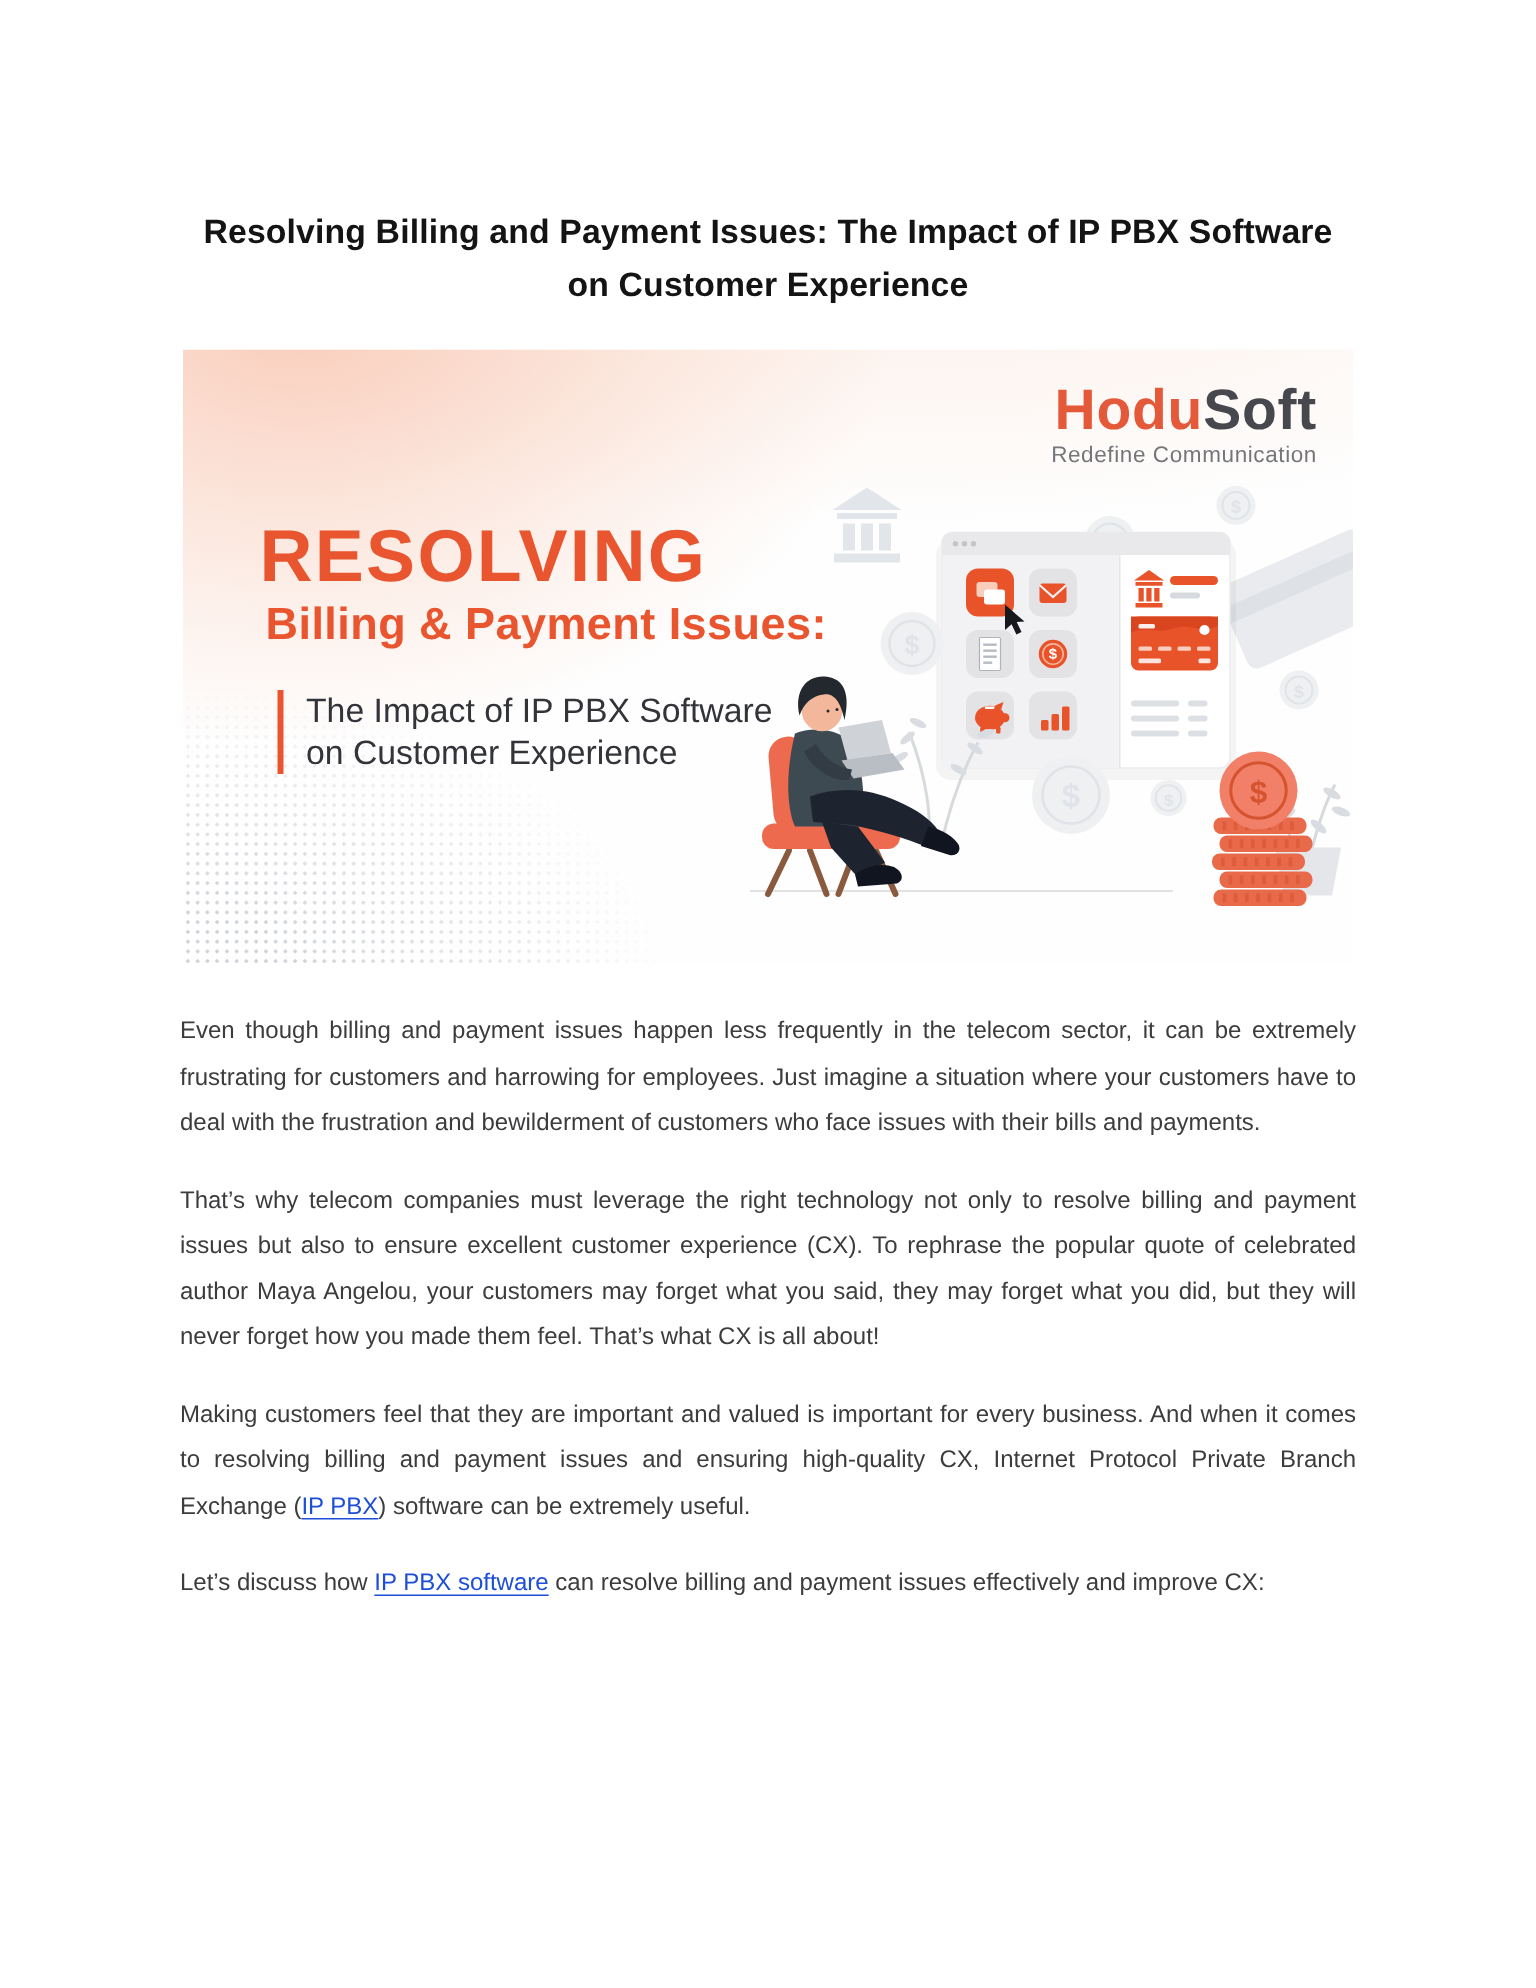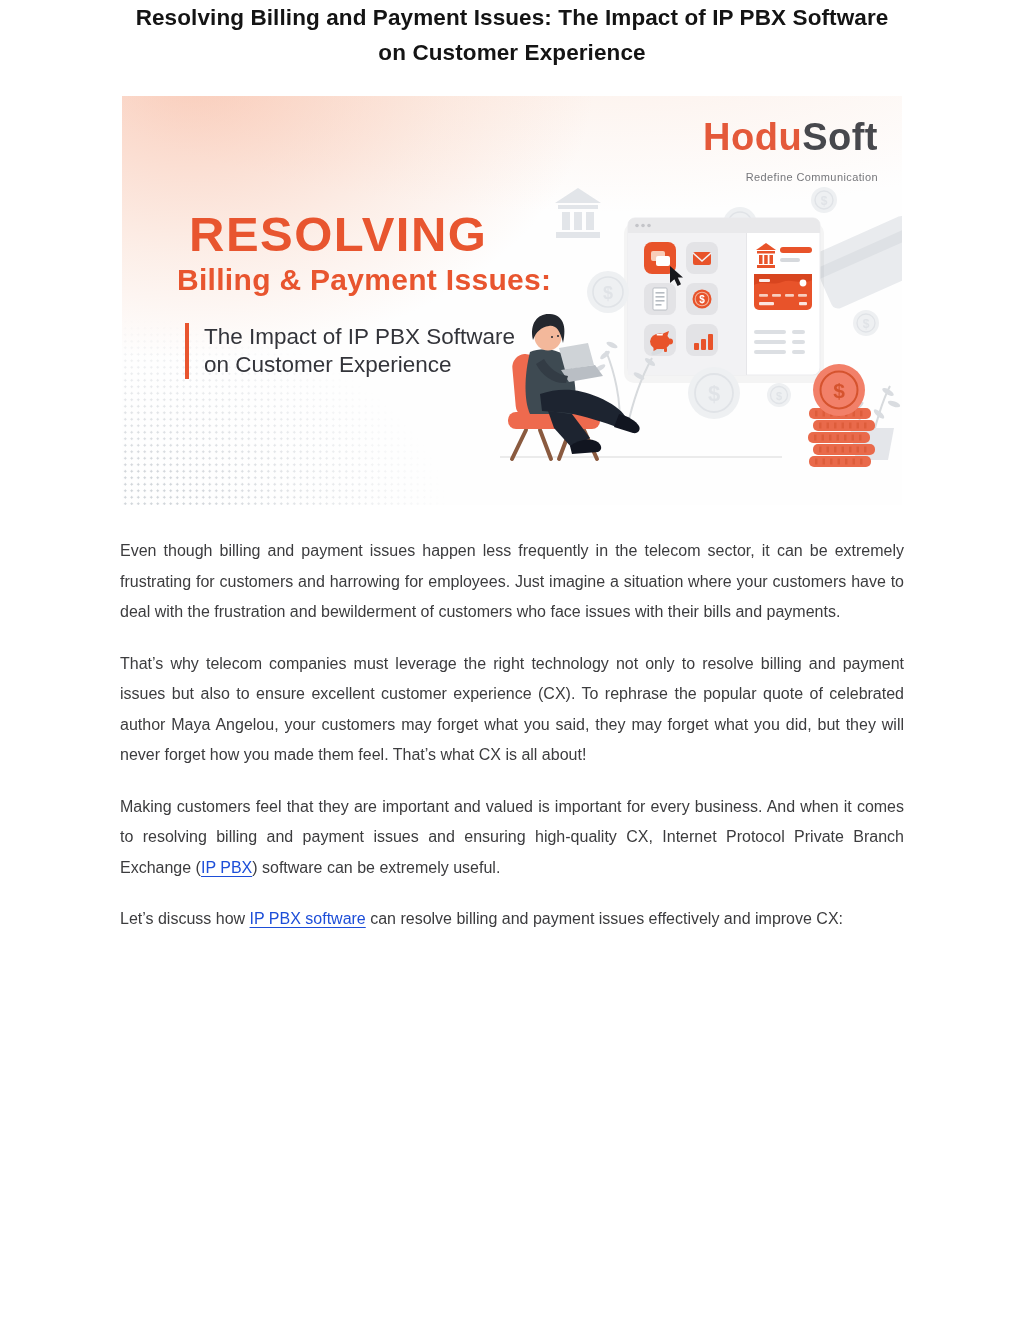--- a/index.html
+++ b/index.html
@@ -3,21 +3,21 @@
 <meta charset="utf-8">
 <style>
   * { box-sizing: border-box; }
   html,body { margin:0; padding:0; }
   body {
     width:1024px; height:1325px; overflow:hidden;
     background:#ffffff;
     font-family:"Liberation Sans", sans-serif;
     -webkit-font-smoothing:antialiased;
   }
-  .content { width:784px; margin:0 auto; }
+  .content { width:784px; margin:0 auto; padding-top:137px; }
 
   
   .title {
     margin:0; font-size:22.5px; line-height:35px; font-weight:700;
     text-align:center; color:#141414; letter-spacing:.1px;
   }
 
   
   .hero {
     position:relative; width:780px; height:409px; margin:26px auto 0;
@@ -33,24 +33,24 @@
     position:absolute; left:0; bottom:0; width:440px; height:245px; opacity:.85;
     background-image:radial-gradient(circle, #c3c9cf 1px, rgba(0,0,0,0) 1.3px);
     background-size:6.5px 6.5px;
     -webkit-mask-image:radial-gradient(ellipse 430px 265px at 0% 106%, rgba(0,0,0,.95) 18%, rgba(0,0,0,.4) 55%, transparent 76%);
     mask-image:radial-gradient(ellipse 430px 265px at 0% 106%, rgba(0,0,0,.95) 18%, rgba(0,0,0,.4) 55%, transparent 76%);
   }
   .logo { position:absolute; top:22px; right:24px; text-align:right; line-height:1; }
   .logo-text { font-size:38px; font-weight:600; letter-spacing:.5px; }
   .logo-orange { color:#e4593a; }
   .logo-gray { color:#47484d; }
-  .logo-tagline { margin-top:16px; font-size:11px; color:#75767a; letter-spacing:.4px; }
+  .logo-tagline { margin-top:3px; font-size:15px; color:#75767a; letter-spacing:.4px; }
 
   .hero-headline {
-    position:absolute; left:67px; top:110px;
+    position:absolute; left:51px; top:110px;
     font-size:49px; font-weight:800; letter-spacing:1.5px; color:#e8552f;
   }
   .hero-subheadline {
     position:absolute; left:55px; top:167px;
     font-size:30px; font-weight:700; letter-spacing:.3px; color:#e8552f;
   }
   .hero-subtitle {
     position:absolute; left:63px; top:227px;
     border-left:4px solid #e8552f; padding-left:15px;
     font-size:22.5px; line-height:28px; font-weight:500; color:#33343a;

